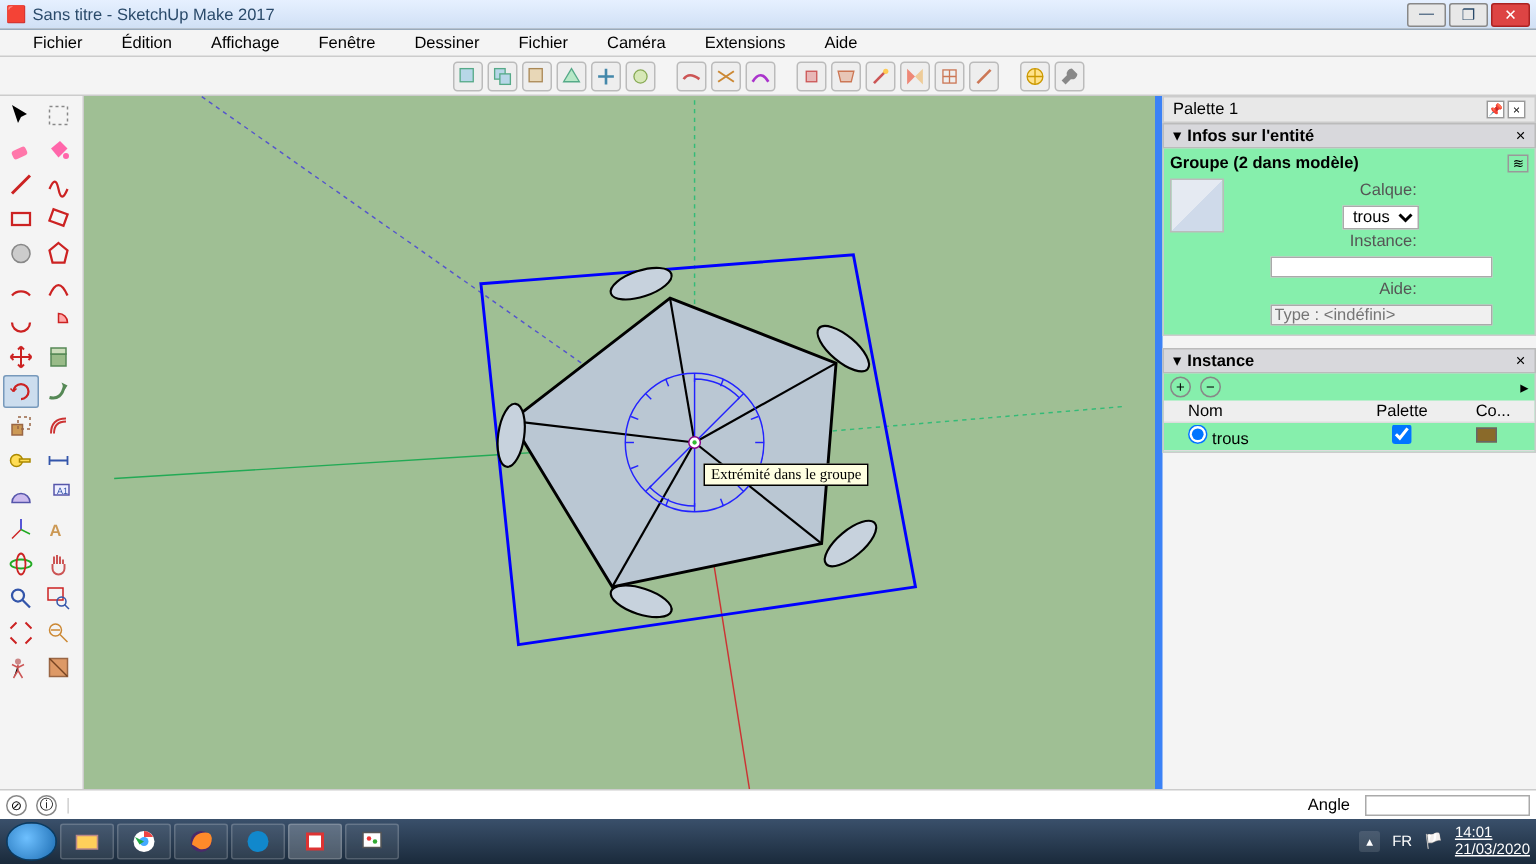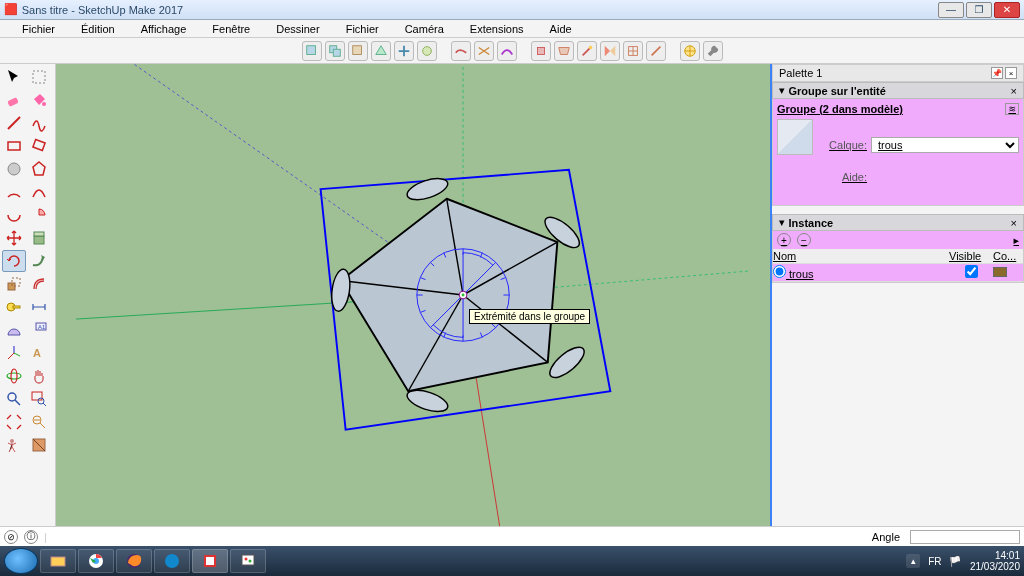--- a/index.html
+++ b/index.html
@@ -16,49 +16,49 @@
   .tbtn svg { width:14px; height:14px; }
   .tsep { width:8px; }
   .content { flex:1; display:flex; min-height:0; }
   .left-tools { width:56px; background:#f4f4f4; border-right:1px solid #ccc; display:flex; flex-direction:column; padding:2px; gap:1px;}
   .trow { display:flex; gap:1px; }
   .ticon { width:24px; height:22px; border:1px solid transparent; border-radius:2px; display:flex; align-items:center; justify-content:center;}
   .ticon svg { width:18px; height:18px; }
   .viewport { flex:1; position:relative; background:#9fbf94; overflow:hidden;}
   .viewport svg.scene { position:absolute; inset:0; width:100%; height:100%; }
   .tooltip { position:absolute; background:#ffffe1; border:1px solid #000; font-size:10px; padding:1px 4px; white-space:nowrap;}
-  .right-panel { width:254px; background:#f4f4f4; border-left:2px solid #3b82f6; display:flex; flex-direction:column; font-size:11px;}
+  .right-panel { width:254px; background:#f4f4f4; border-left:5px solid #3b82f6; display:flex; flex-direction:column; font-size:11px;}
   .panel-header { background:#e8e8e8; border:1px solid #ccc; padding:2px 6px; display:flex; align-items:center; }
   .panel-header .sp { flex:1;}
   .panel-header .pin, .panel-header .x { width:12px; height:12px; border:1px solid #999; margin-left:2px; font-size:8px; display:flex; align-items:center; justify-content:center; background:#fff;}
   .collapser { background:#d8d8dc; border:1px solid #bbb; padding:1px 6px; display:flex; align-items:center; gap:4px;}
-  .panel-body { background:#f0abfc; border:1px solid #ccc; border-top:none; padding:4px;text-decoration:underline;}
+  .panel-body { background:#86efac; border:1px solid #ccc; border-top:none; padding:4px;}
   .entity-thumb { width:36px; height:36px; background:linear-gradient(135deg,#e5eaf2 50%,#cfdaea 50%); border:1px solid #bbb; float:left; margin-right:6px;}
-  .prop-row { display:flex; align-items:center; margin:18px 0; gap:4px;}
+  .prop-row { display:flex; align-items:center; margin:2px 0; gap:4px;flex-direction:column;}
   .prop-row label { width:48px; text-align:right; color:#555;}
   .prop-row input, .prop-row select { flex:1; font-size:11px; height:16px; border:1px solid #aaa; padding:0 2px; background:#fff;}
   .prop-row.disabled input, .prop-row.disabled select { color:#999; background:#f0f0f0;}
   .layers-tools { padding:2px 4px; display:flex; align-items:center; gap:6px;}
   .layers-tools .circ { width:14px; height:14px; border:1px solid #888; border-radius:50%; display:flex; align-items:center; justify-content:center; font-size:10px;}
   .layers-table { width:100%; border-collapse:collapse; font-size:11px;}
-  .layers-table th, .layers-table td { border-bottom:1px solid #ddd; padding:1px 0; text-align:left;}
+  .layers-table th, .layers-table td { border-bottom:1px solid #ddd; padding:1px 16px; text-align:left;}
   .layers-table th { background:#eee; font-weight:normal;}
   .swatch { width:14px; height:10px; border:1px solid #666; display:inline-block;}
   .statusbar { height:20px; background:#fff; border-top:1px solid #ccc; display:flex; align-items:center; font-size:11px; padding:0 4px; gap:6px;}
   .statusbar .sicon { width:14px; height:14px; border-radius:50%; border:1px solid #888; display:flex; align-items:center; justify-content:center; font-size:9px;}
   .statusbar .sep { color:#ccc;}
   .statusbar .flex { flex:1;}
   .statusbar .angle-label { padding:0 4px;}
   .statusbar input.angle { width:110px; height:14px; border:1px solid #aaa; background:#fff;}
   .taskbar { height:30px; background:linear-gradient(#3a506b,#1a2a3b); display:flex; align-items:center; padding:0 4px; gap:2px;}
   .taskbar .start { width:34px; height:26px; background:radial-gradient(circle at 40% 40%, #6ec0ff, #1a6ab0); border-radius:50%; border:1px solid #0a3a60;}
   .taskbar .tb-btn { width:36px; height:24px; background:rgba(255,255,255,0.08); border:1px solid rgba(255,255,255,0.18); border-radius:2px; display:flex; align-items:center; justify-content:center;}
   .taskbar .tb-btn svg { width:18px; height:18px;}
   .taskbar .tray { margin-left:auto; display:flex; align-items:center; color:#fff; font-size:10px; gap:8px;}
-  .taskbar .tray .clock { text-align:right; line-height:11px;}
+  .taskbar .tray .clock { text-align:left; line-height:11px;text-decoration:underline;}
   .taskbar .tray .chev { width:14px; height:14px; background:rgba(255,255,255,.12); border-radius:2px; display:flex; align-items:center; justify-content:center; font-size:9px;}
 </style>
 </head>
 <body>
 
 <div class="window">
 
   <div class="titlebar">
     <span>🟥</span>
     <span style="margin-left:4px">Sans titre - SketchUp Make 2017</span>
@@ -443,50 +443,55 @@
           <line x1="358" y1="258" x2="363" y2="256"></line>
             <line x1="446" y1="258" x2="441" y2="256"></line>
           <line x1="382" y1="284" x2="384" y2="279"></line>
             <line x1="422" y1="284" x2="420" y2="279"></line>
         </g>
         <path d="M402 240 L402 196 A44 44 0 0 1 433 209 Z" fill="none" stroke="#22f"></path>
         <path d="M402 240 L402 284 A44 44 0 0 1 371 271 Z" fill="none" stroke="#22f"></path>
         <circle cx="402" cy="240" r="4" fill="#fff" stroke="#808"></circle>
         <circle cx="402" cy="240" r="1.5" fill="#3b3"></circle>
       </svg>
-      <div class="tooltip" style="left:413px; top:245px;">Extrémité dans le groupe</div>
+      <div class="tooltip" style="left:413px; top:245px;font-family:Liberation Serif, serif;">Extrémité dans le groupe</div>
     </div>
 
     <div class="right-panel">
       <div class="panel-header">
         <span>Palette 1</span>
         <span class="sp"></span>
         <span class="pin">📌</span>
         <span class="x">×</span>
       </div>
 
       <div class="collapser">
         <span>▾</span>
-        <b>Groupe sur l'entité</b>
+        <b>Infos sur l'entité</b>
         <span class="sp" style="flex:1"></span>
         <span class="x">×</span>
       </div>
       <div class="panel-body">
         <div style="display:flex;justify-content:space-between;align-items:center;margin-bottom:4px;">
           <b>Groupe (2 dans modèle)</b>
           <span style="border:1px solid #999;padding:0 2px;font-size:9px;">≋</span>
         </div>
         <div class="entity-thumb"></div>
         <div style="overflow:hidden">
           <div class="prop-row">
             <label>Calque:</label>
             <select><option>trous</option></select>
           </div>
+          <div class="prop-row">
+            <label>Instance:</label>
+            <input value="" style="">
+          </div>
           <div class="prop-row disabled">
             <label>Aide:</label>
+            <input disabled="" placeholder="Type : &lt;indéfini&gt;" style="">
           </div>
         </div>
         <div style="clear:both"></div>
       </div>
 
       <div style="height:8px"></div>
 
       <div class="collapser">
         <span>▾</span>
         <b>Instance</b>
@@ -497,21 +502,21 @@
         <div class="layers-tools">
           <span class="circ">+</span>
           <span class="circ">−</span>
           <span style="flex:1"></span>
           <span>▸</span>
         </div>
         <table class="layers-table">
           <thead>
               <tr>
             <th>Nom</th>
-            <th style="width:44px">Visible</th>
+            <th style="width:44px">Palette</th>
             <th style="width:30px">Co...</th>
           </tr>
             </thead>
           <tbody>
             <tr>
               <td><input type="radio" checked="" style=""> <span>trous</span></td>
               <td style="text-align:center"><input type="checkbox" checked="" style=""></td>
               <td><span class="swatch" style="background:#8a6a2a"></span></td>
             </tr>
           </tbody>

